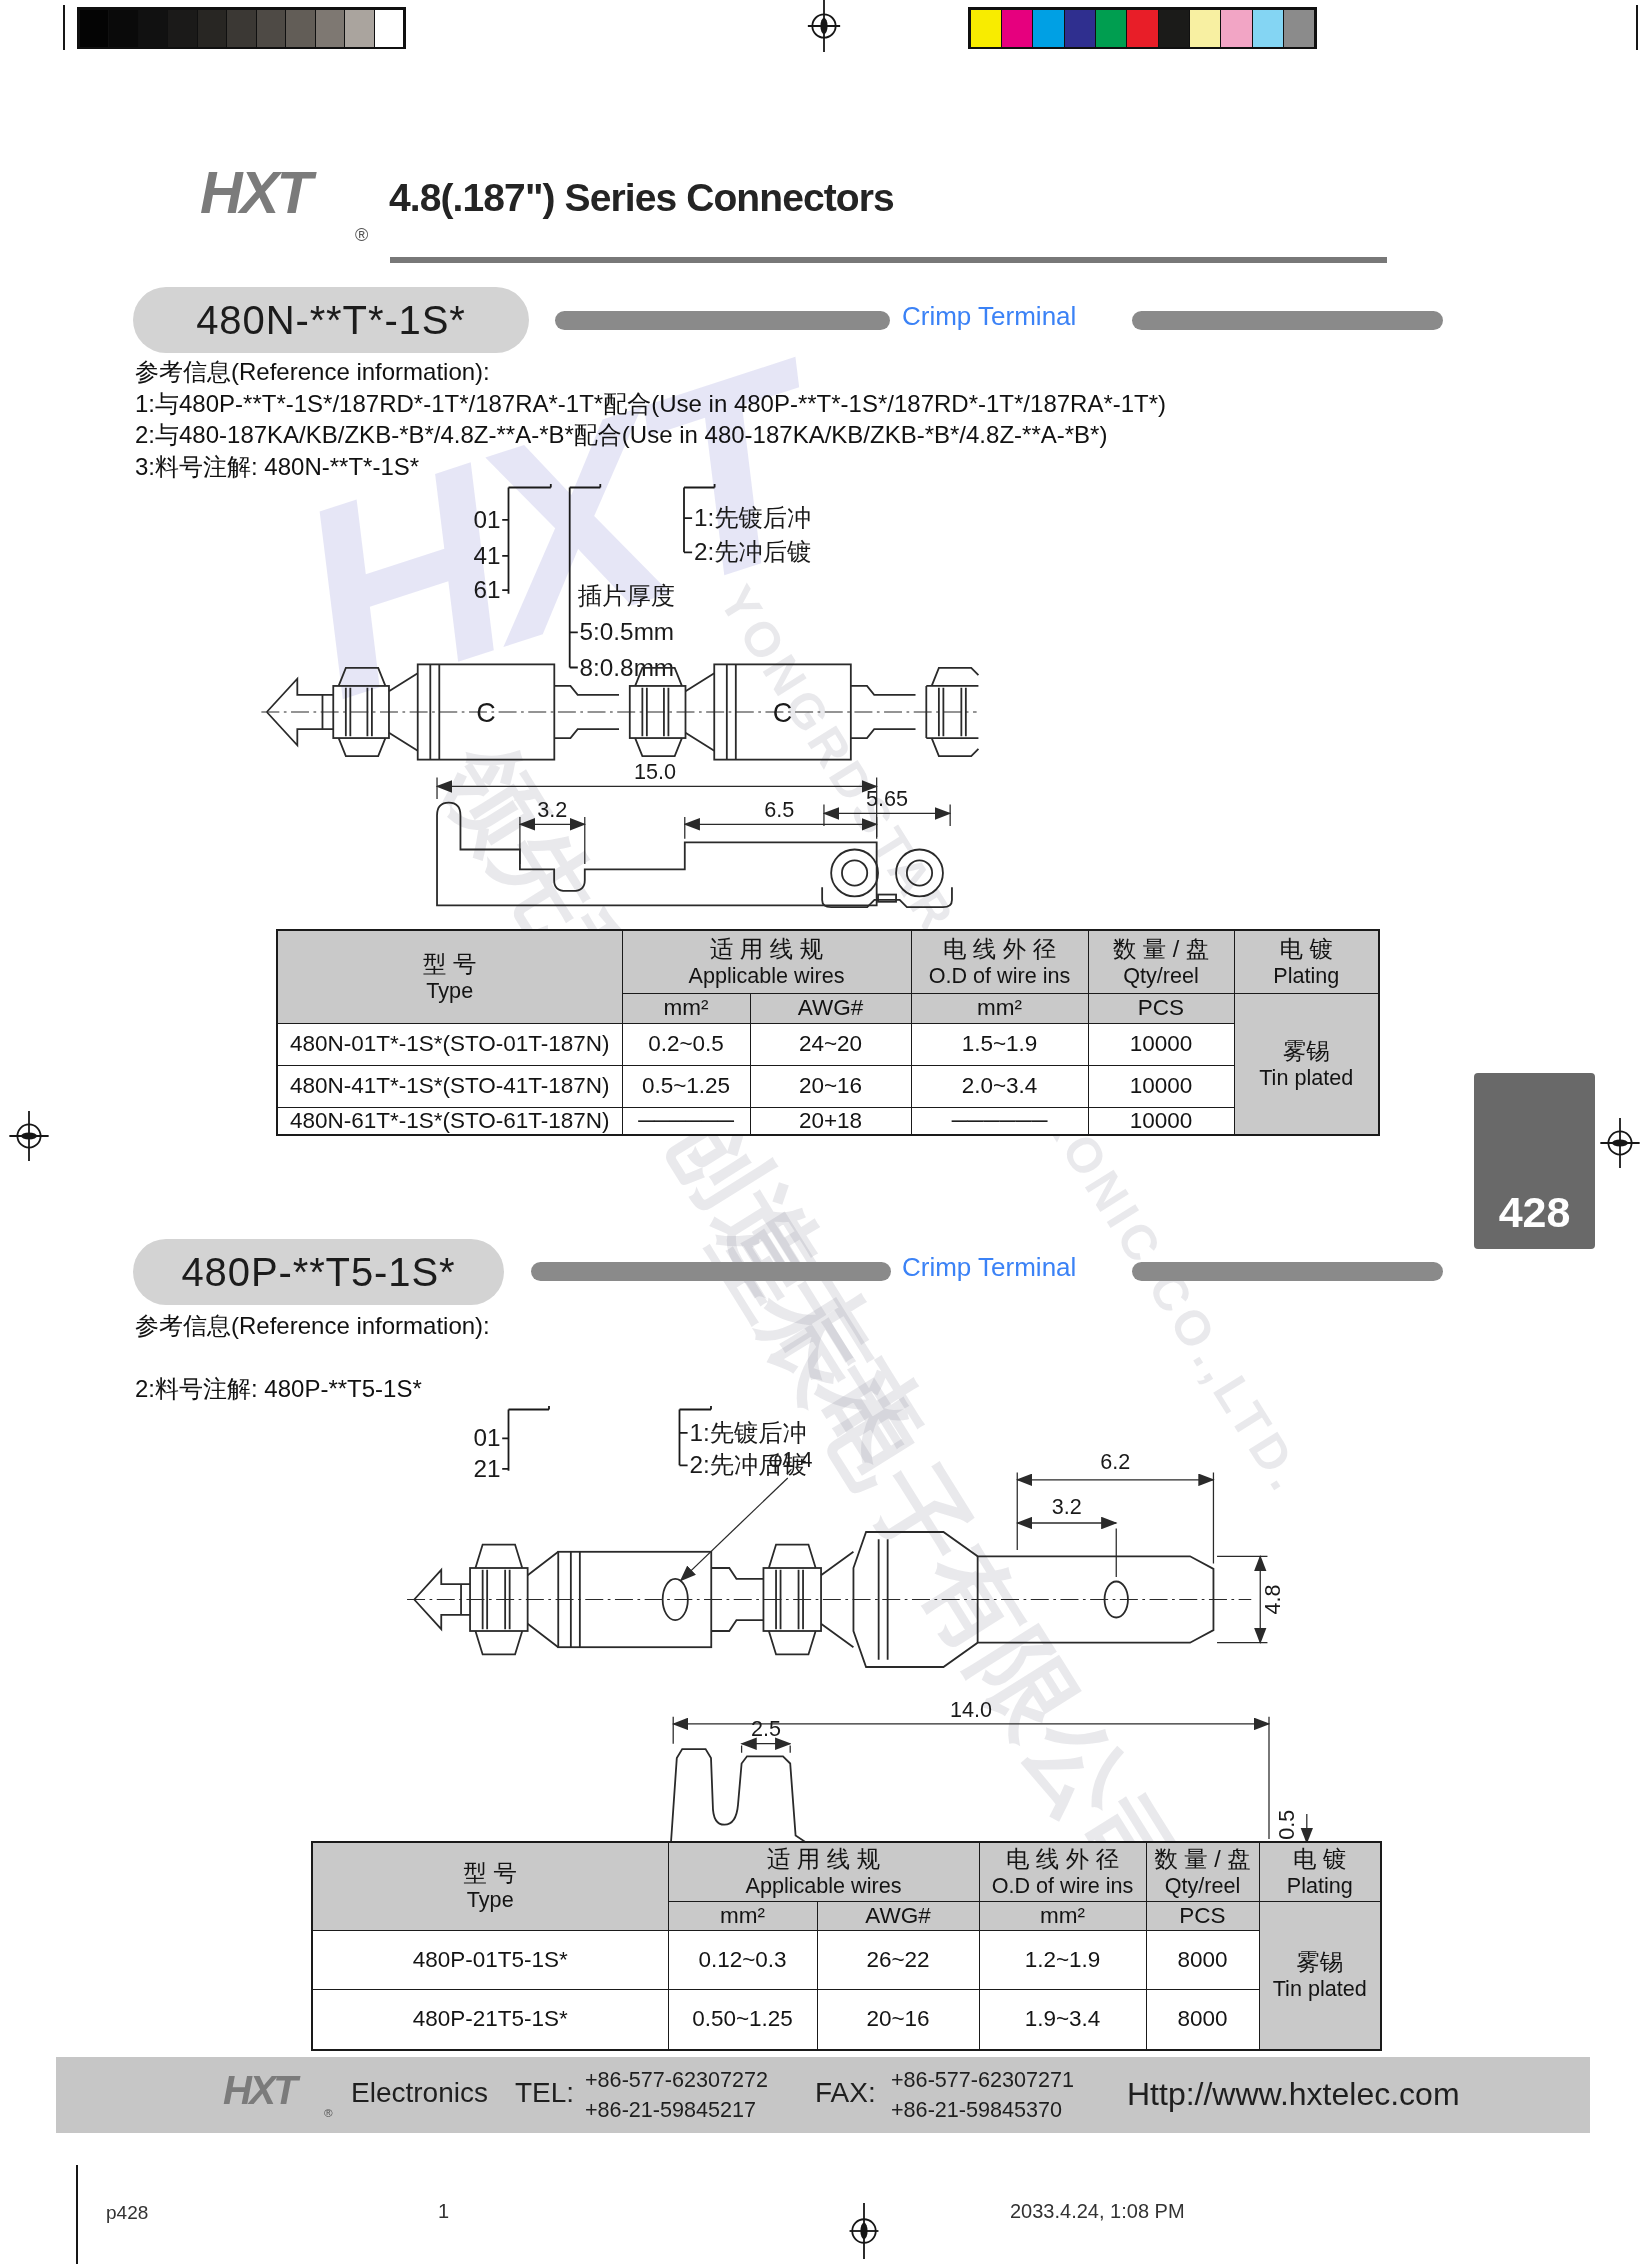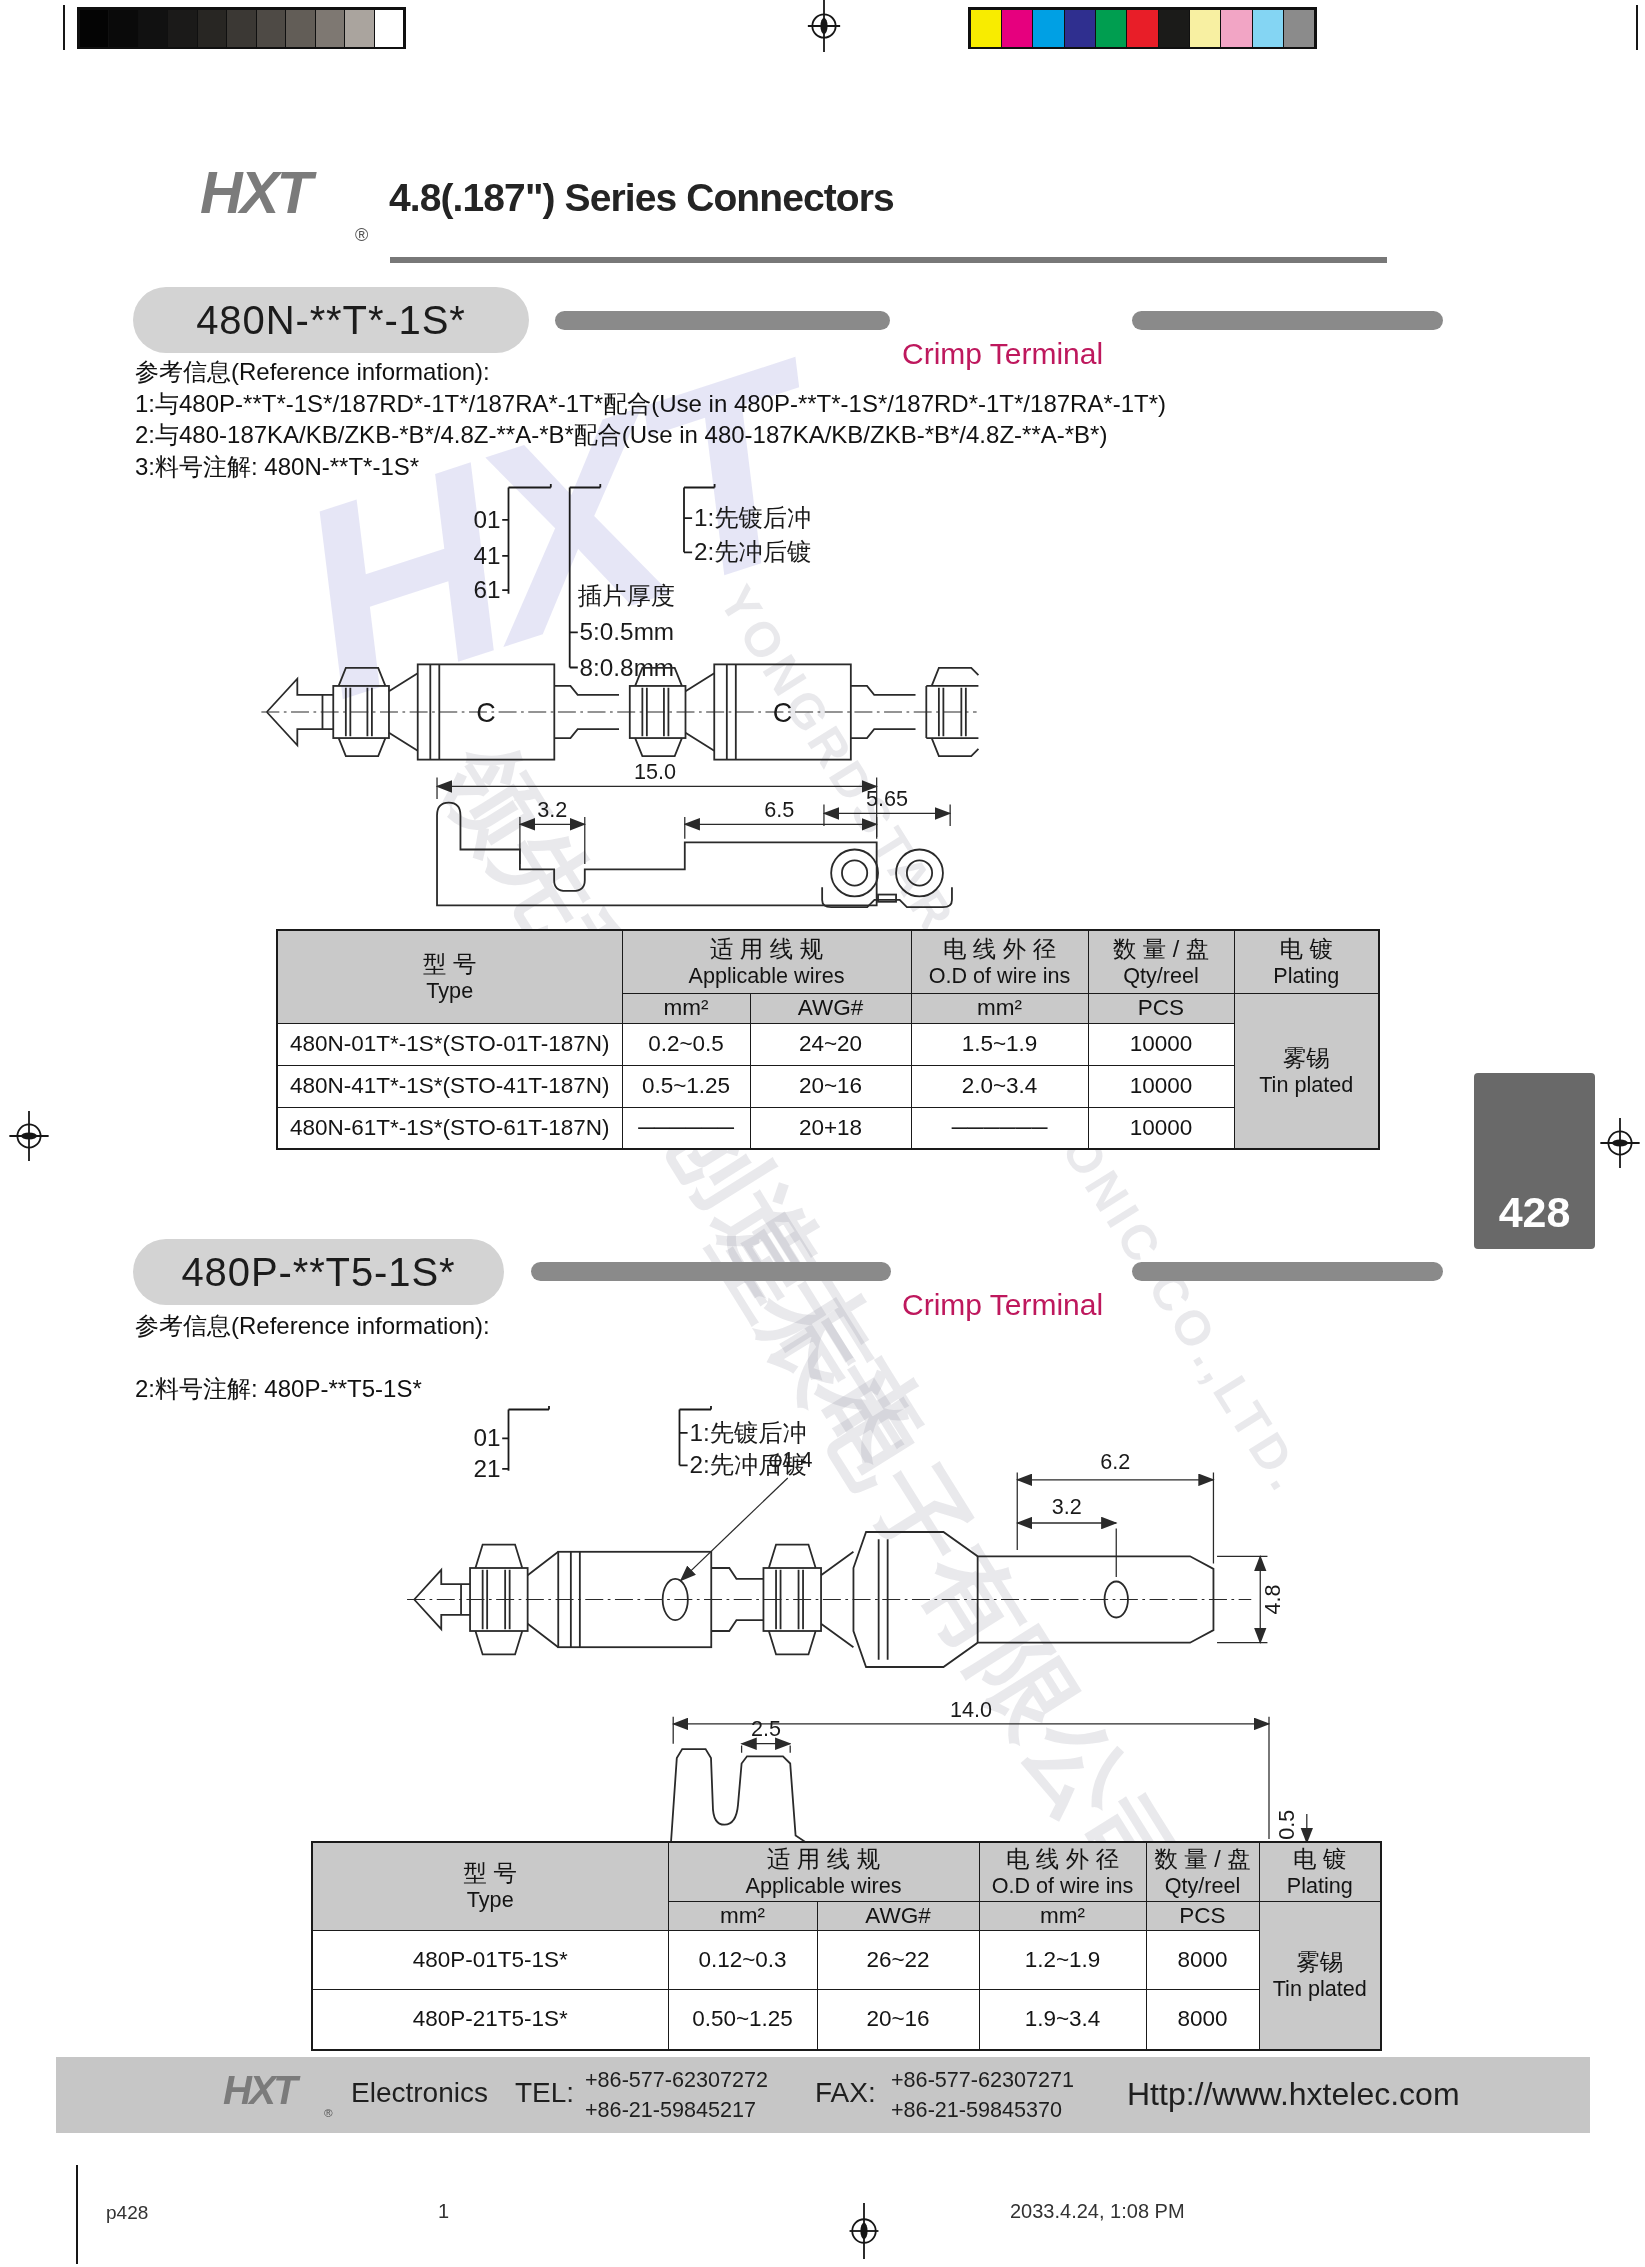--- a/index.html
+++ b/index.html
@@ -18,21 +18,21 @@
   .swatch{flex:1 1 0;}
   .cropline{position:absolute;z-index:3;background:#161616;}
   
   .hxt-logo{font-style:italic;font-weight:bold;color:#7b7b7b;letter-spacing:-2.7px;line-height:1;z-index:2;}
   .title{font-weight:bold;color:#242424;letter-spacing:-0.9px;line-height:1;z-index:2;}
   .rule{background:#787878;z-index:2;}
   
   .pill{background:#d3d3d3;border-radius:34px;display:flex;align-items:center;justify-content:center;
         font-size:40px;color:#1c1c1c;letter-spacing:0.9px;z-index:2;}
   .gbar{background:#8a8a8a;border-radius:10px;z-index:2;}
-  .banner-text{font-size:30px;color:#be185d;z-index:2;margin-top:36px;}
+  .banner-text{font-size:26px;color:#3b82f6;z-index:2;}
   .ref{font-size:24px;color:#111;white-space:nowrap;z-index:2;}
   
   table.spec{position:absolute;border-collapse:collapse;table-layout:fixed;z-index:2;background:#fff;}
   table.spec td{border:1.8px solid #1a1a1a;text-align:center;vertical-align:middle;padding:0;font-size:22.5px;color:#141414;}
   table.spec{border:2.7px solid #1a1a1a;}
   table.spec tr.hd td{background:#c9c9c9;}
   table.spec .zh{font-size:23.4px;line-height:1.25;}
   table.spec .en{font-size:21.6px;line-height:1.15;}
   table.spec td.plate-cell{background:#ffffff;}
   
@@ -283,21 +283,21 @@
       <td>1.5~1.9</td>
       <td>10000</td>
     </tr>
     <tr style="height:42px;">
       <td>480N-41T*-1S*(STO-41T-187N)</td>
       <td>0.5~1.25</td>
       <td>20~16</td>
       <td>2.0~3.4</td>
       <td>10000</td>
     </tr>
-    <tr style="height:42px;">
+    <tr style="height:28px;">
       <td>480N-61T*-1S*(STO-61T-187N)</td>
       <td>──────</td>
       <td>20+18</td>
       <td>──────</td>
       <td>10000</td>
     </tr>
   </tbody>
     </table>
 
   <div class="pagetab abs" style="left:1474px;top:1073px;width:121px;height:176px;line-height:279px;">428</div>

